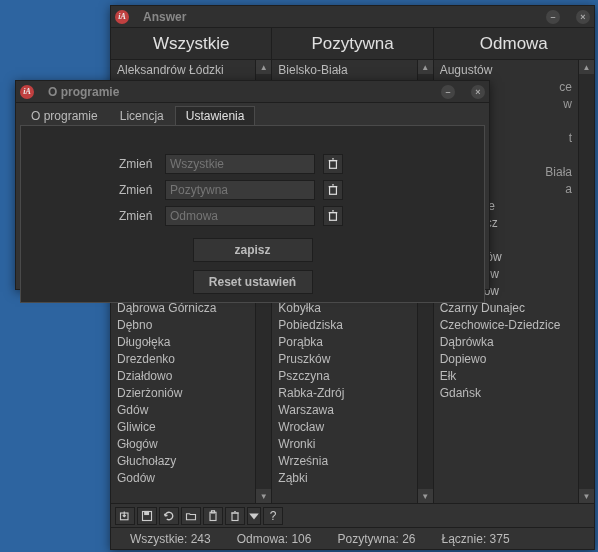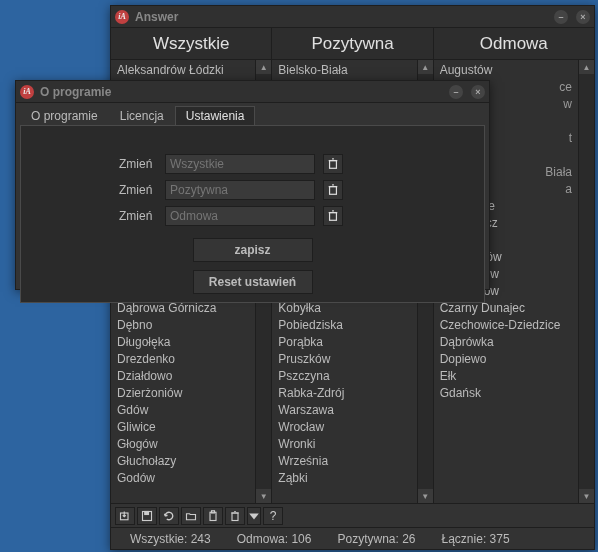--- a/index.html
+++ b/index.html
@@ -15,21 +15,21 @@
     --list-bg:#303030;
     --input-bg:#3a3a3a;
     --btn-bg:#353535;
     --accent:#c04040;
   }
   *{box-sizing:border-box;margin:0;padding:0;font-family:Tahoma,Verdana,sans-serif;font-size:12px;}
   body{width:598px;height:552px;background:var(--bg-desktop);overflow:hidden;position:relative;}
   .win{position:absolute;background:var(--bg-window);border:1px solid var(--border-dark);box-shadow:0 2px 10px rgba(0,0,0,.5);display:flex;flex-direction:column;}
   #win-main{left:110px;top:5px;width:485px;height:545px;}
   #win-dlg{left:15px;top:80px;width:475px;height:210px;}
-  .titlebar{height:22px;background:var(--titlebar);border-bottom:1px solid var(--border-dark);display:flex;align-items:center;padding:4px 4px;gap:6px;color:var(--text-dim);font-weight:bold;justify-content:flex-end;}
+  .titlebar{height:22px;background:var(--titlebar);border-bottom:1px solid var(--border-dark);display:flex;align-items:center;padding:4px 4px;gap:14px;color:var(--text-dim);font-weight:bold;justify-content:flex-end;}
   .titlebar .appicon{width:14px;height:14px;border-radius:7px;background:var(--accent);color:#eee;font-size:8px;display:flex;align-items:center;justify-content:center;font-style:italic;font-family:Georgia,serif;}
   .titlebar .spacer{flex:1;}
   .winbtn{width:14px;height:14px;border-radius:7px;background:#444;color:#aaa;display:flex;align-items:center;justify-content:center;font-size:9px;cursor:pointer;margin-left:2px;}
   .tabs-main{display:flex;height:32px;background:#2d2d2d;border-bottom:1px solid var(--border-dark);}
   .tab-main{flex:1;display:flex;align-items:center;justify-content:center;color:var(--text-bright);font-size:17px;border-right:1px solid var(--border-dark);cursor:pointer;}
   .tab-main:last-child{border-right:none;}
   .cols{flex:1;display:flex;overflow:hidden;position:relative;}
   .col{flex:1;display:flex;background:var(--list-bg);}
   .col + .col{border-left:1px solid var(--border-dark);}
   .list{flex:1;padding:2px 0;color:var(--text);line-height:17px;overflow:hidden;}

